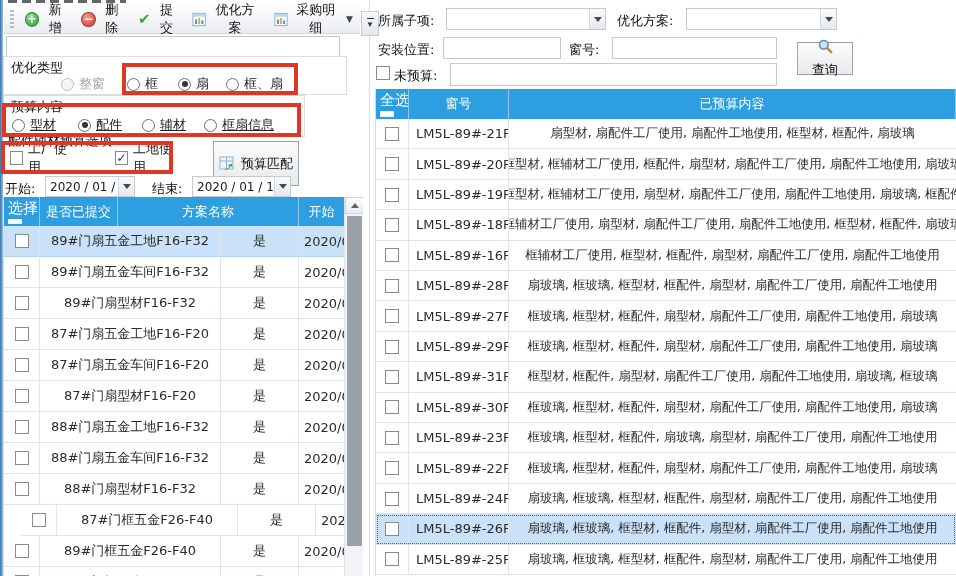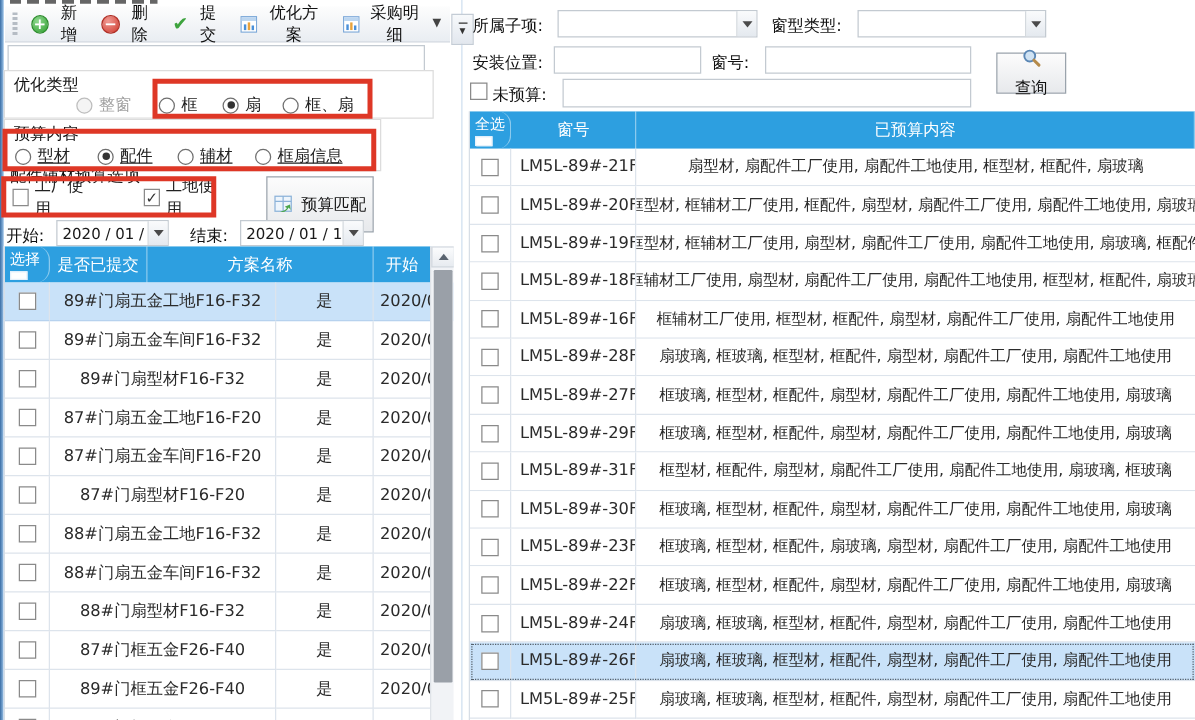--- a/index.html
+++ b/index.html
@@ -62,21 +62,21 @@
   .btn { position:absolute; display:flex; align-items:center; justify-content:center; gap:6px;
          background:linear-gradient(#fcfcfc,#e7e9ec); border:1px solid #9aa3ac; color:#111;
          font:13px "DejaVu Sans","Liberation Sans",sans-serif; }
   .btn .svgi { flex:none; }
 
   
   .grid { position:absolute; overflow:hidden; background:#fff; border-left:1px solid #d7dee6; }
   .ghead { display:flex; background:var(--header-blue,#2d9fe0); color:#fff; }
   .ghead .hc { border-right:1px solid rgba(255,255,255,.45); display:flex; flex-direction:column;
                align-items:center; justify-content:center; font-size:13px; overflow:hidden; white-space:nowrap; }
-  .hc.hsel { align-items:flex-start; padding:2px 0 2px 4px; justify-content:flex-start; gap:1px; font-size:12px;border-radius:11px; }
+  .hc.hsel { align-items:flex-start; padding:2px 0 2px 4px; justify-content:flex-start; gap:1px; font-size:15px; }
   .grow { display:flex; background:#fff; }
   .grow .c { border-right:1px solid #dde4ec; border-bottom:1px solid #dde4ec; display:flex;
              align-items:center; justify-content:center; font-size:13px; color:#2b2b2b;
              white-space:nowrap; overflow:hidden; }
   .grow.sel { background:var(--sel-blue,#c9e2f9); }
   .grow.sel .c { border-bottom-color:#b7d2ee; }
   .grow.focus { outline:1px dotted #55606b; outline-offset:-2px; background:var(--sel-blue,#cbe3fa); }
 
   
   .vscroll { position:absolute; top:0; right:0; width:19px; background:#f1f3f6; border-left:1px solid #dfe3e8; }
@@ -305,21 +305,21 @@
           <div class="c" style="width: 46px; justify-content: flex-start; padding-left: 5px; border-right: 0px;">2020/0</div>
         </div>
         <div class="grow" style="height: 31px;">
           <div class="c" style="width: 36px;">
             <span class="checkbox"></span>
           </div>
           <div class="c" style="width: 181px;">88#门扇型材F16-F32</div>
           <div class="c" style="width: 78px;">是</div>
           <div class="c" style="width: 46px; justify-content: flex-start; padding-left: 5px; border-right: 0px;">2020/0</div>
         </div>
-        <div class="grow" style="height: 31px;">
+        <div class="grow" style="height: 31px; padding-left: 17px;">
           <div class="c" style="width: 36px;">
             <span class="checkbox"></span>
           </div>
           <div class="c" style="width: 181px;">87#门框五金F26-F40</div>
           <div class="c" style="width: 78px;">是</div>
           <div class="c" style="width: 46px; justify-content: flex-start; padding-left: 5px; border-right: 0px;">2020/0</div>
         </div>
         <div class="grow" style="height: 31px;">
           <div class="c" style="width: 36px;">
             <span class="checkbox"></span>
@@ -349,21 +349,21 @@
   <div class="redbox" style="left:2px;top:103px;width:299px;height:34px;"></div>
   <div class="redbox" style="left:1px;top:141px;width:172px;height:33px;"></div>
 
   <span class="lbl" style="left:378px;top:12px;">所属子项:</span>
   <div class="combo" style="left:446px;top:8px;width:160px;height:22px;">
     <span class="val"></span>
     <span class="drop">
         <span class="tri-down"></span>
       </span>
   </div>
-  <span class="lbl" style="left:617px;top:12px;">窗型类型:</span>
+  <span class="lbl" style="left:617px;top:12px;">优化方案:</span>
   <div class="combo" style="left:686px;top:8px;width:151px;height:22px;">
     <span class="val"></span>
     <span class="drop">
         <span class="tri-down"></span>
       </span>
   </div>
 
   <span class="lbl" style="left:378px;top:41px;">安装位置:</span>
   <input class="txt" style="left: 443px; top: 37px; width: 118px; height: 22px;">
   <span class="lbl" style="left:569px;top:41px;">窗号:</span>

